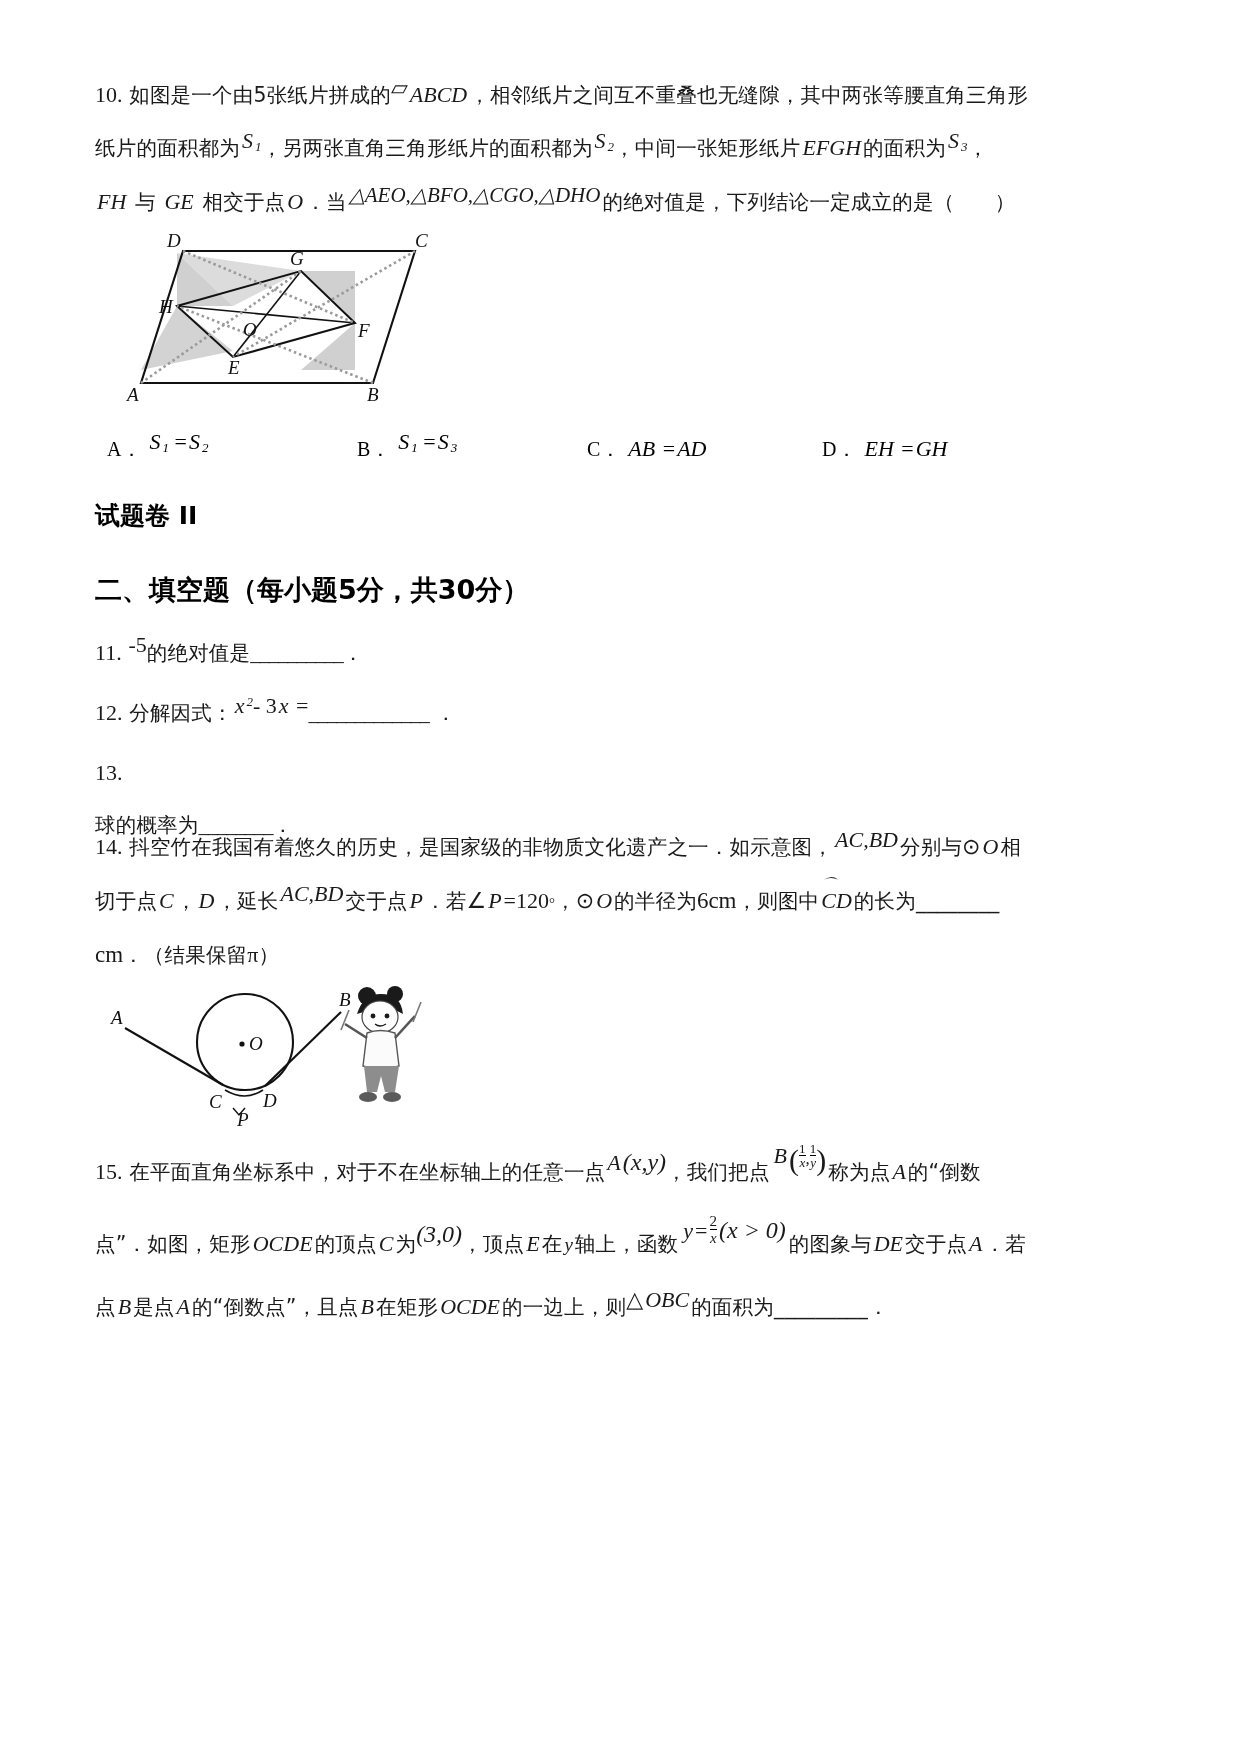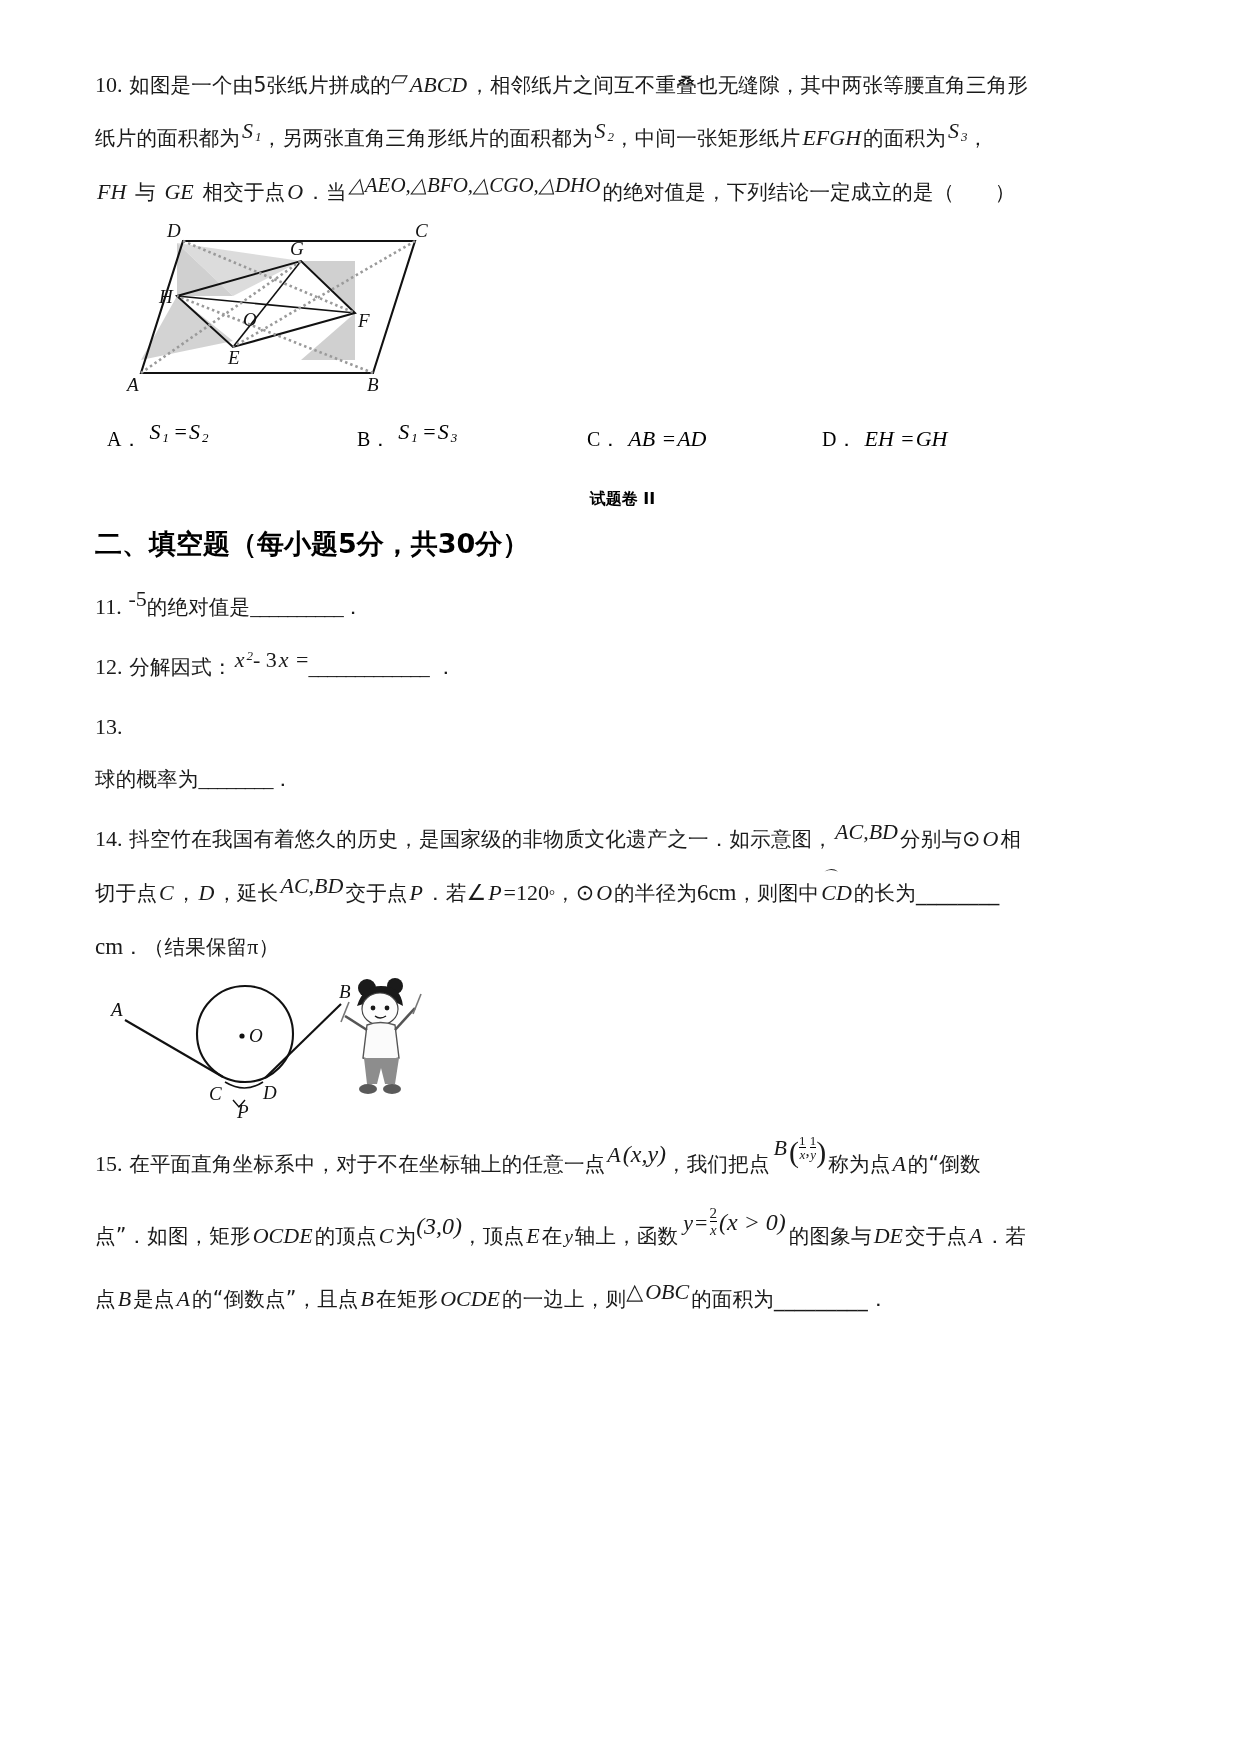--- a/index.html
+++ b/index.html
@@ -14,21 +14,21 @@
   .page {
     position: relative;
     width: 1241px;
     height: 1754px;
     background: #fff;
     overflow: hidden;
   }
   .content {
     position: absolute;
     left: 95px;
-    top: 74px;
+    top: 84px;
     width: 1055px;
   }
 
   
   .q-line {
     font-size: 20.5px;
     line-height: 1.0;
     color: #1a1a1a;
     display: flex;
     flex-wrap: nowrap;
@@ -75,24 +75,24 @@
     top: -7px;
   }
   .dashline {
     display: inline-block;
     letter-spacing: -1px;
     font-family: Liberation Serif, serif;
   }
 
   
   .center-head {
-    text-align: center;
+    text-align: left;
     font-weight: bold;
-    font-size: 16px;
-    margin: 36px 0 16px 0;
+    font-size: 25px;
+    margin: 36px 0 40px 0;
   }
   .sec-head {
     font-weight: bold;
     font-size: 27px;
     margin: 0 0 34px 0;
   }
 
   
   .options {
     display: flex;
@@ -201,21 +201,21 @@
   </div>
 
   <div class="q-line blk" style="margin-bottom:38px">
     <span class="mn">12.</span><span class="cn"> </span><span class="cn">分解因式：</span><span class="raise"><span class="mi">x</span><sup class="sp">2</sup><span class="mn">- 3</span><span class="mi">x</span><span class="mn"> </span><span class="mn">=</span></span><span class="dashline">_____________</span><span class="cn"> </span><span class="cn">．</span>
   </div>
 
   <div>
     <div class="q-line blk">
       <span class="mn">13.</span><span class="cn"> </span>
     </div>
-    <div class="q-line" style="margin-bottom:38px">
+    <div class="q-line" style="">
       <span class="cn">球的概率为</span><span class="dashline">________</span><span class="cn">．</span>
     </div>
   </div>
 
   <div>
     <div class="q-line blk">
       <span class="mn">14.</span><span class="cn"> </span><span class="cn">抖空竹在我国有着悠久的历史，是国家级的非物质文化遗产之一．如示意图，</span><span class="mi raise">AC,BD</span><span class="cn">分别与</span><span class="sym">⊙</span><span class="mi">O</span><span class="cn">相</span>
     </div>
 
     <div class="q-line blk">

